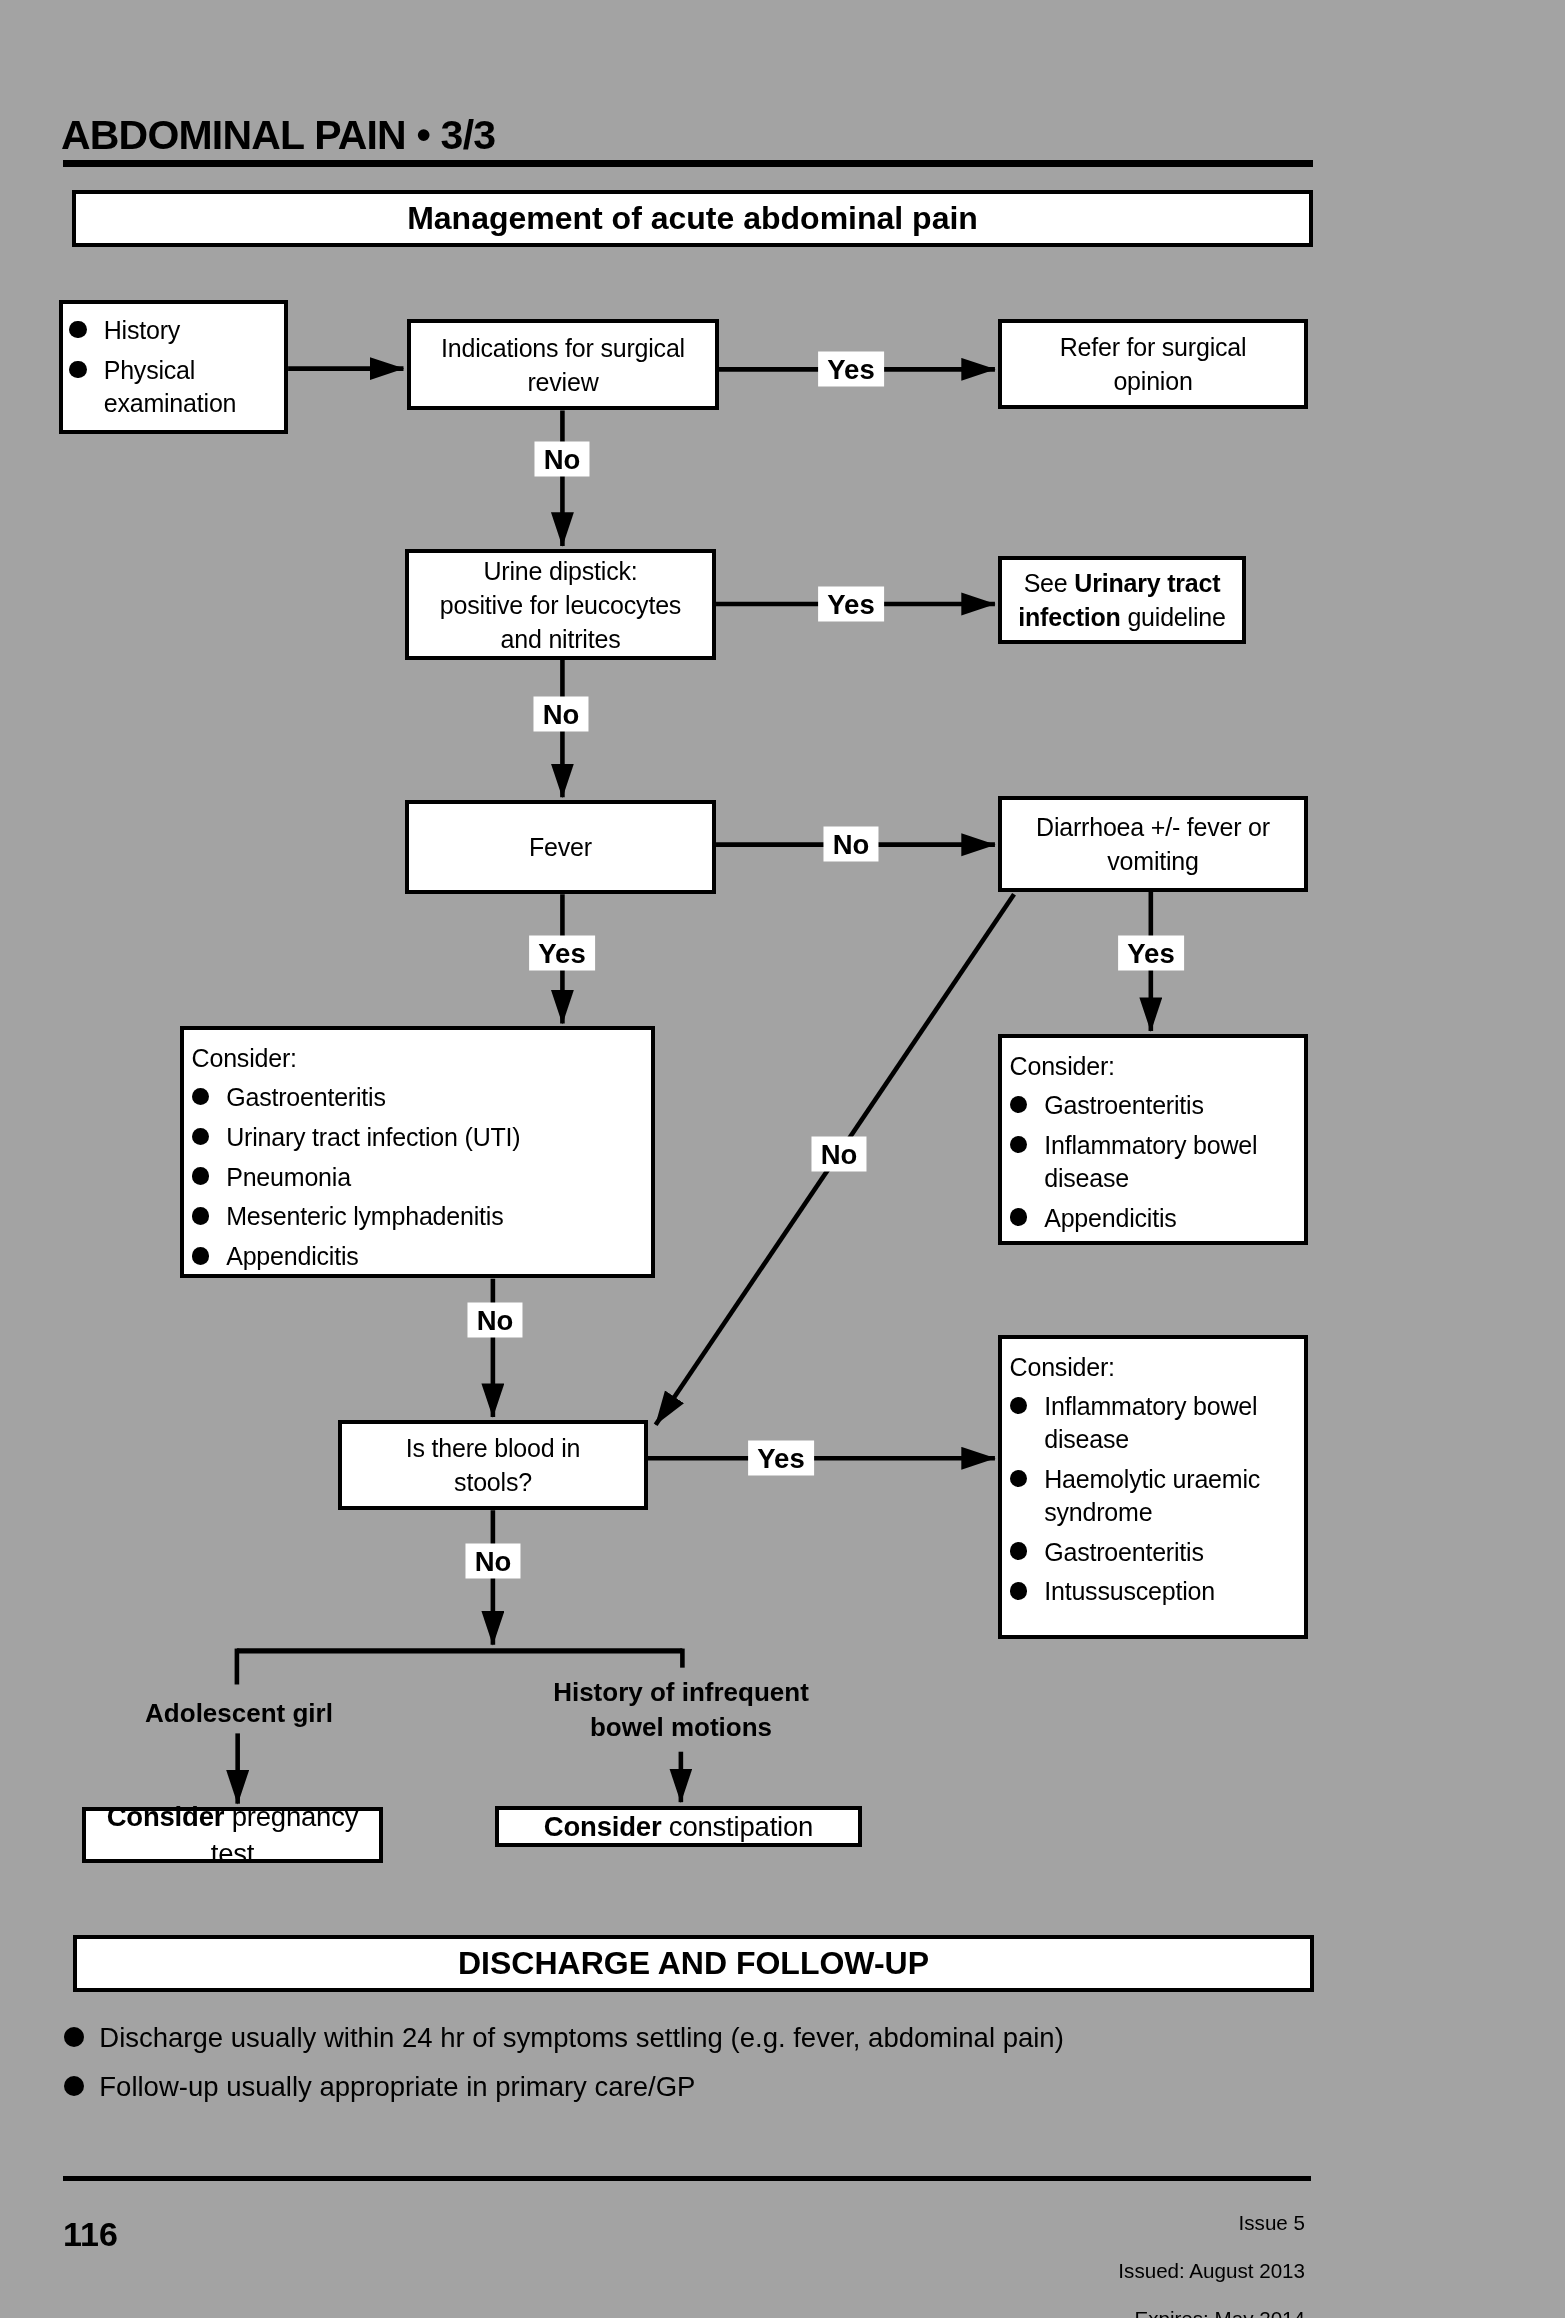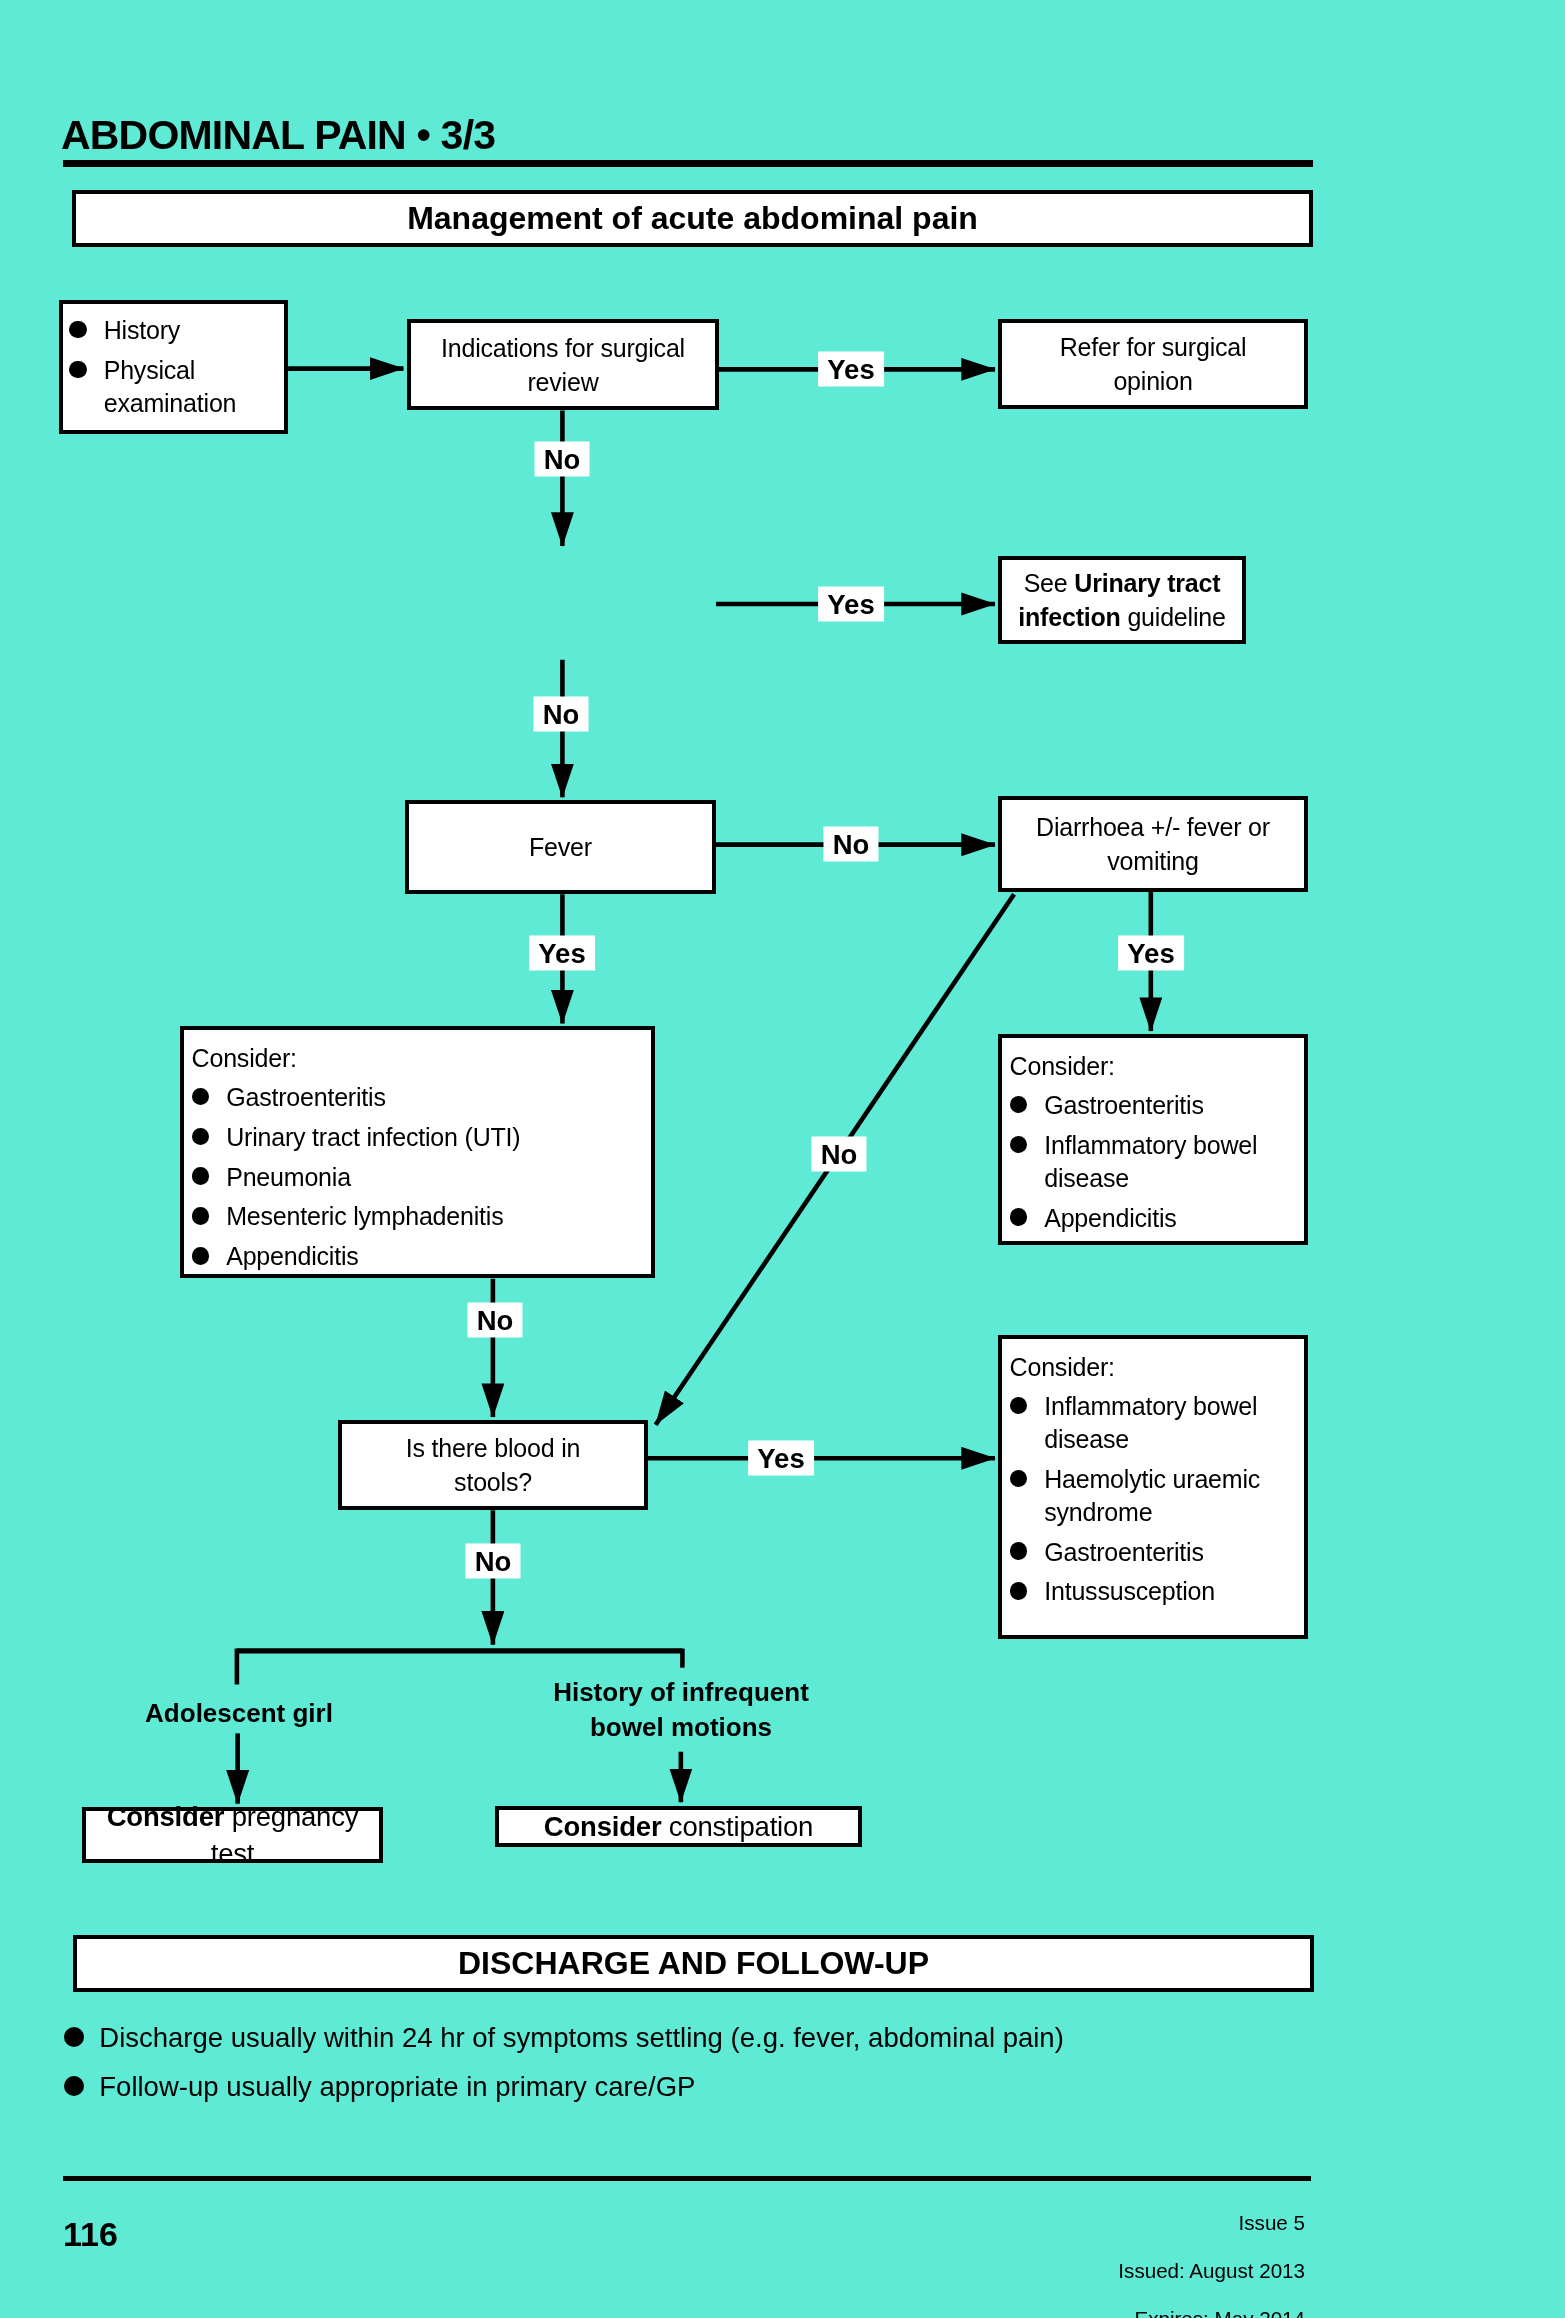--- a/index.html
+++ b/index.html
@@ -1,19 +1,19 @@
 <!DOCTYPE html>
 <html style="font-size:12.2px"><head>
 <meta charset="utf-8">
 <style>
   html,body{margin:0;padding:0;background:#888;}
   #page{
     position:relative;
     width:1565px;height:2319px;
-    background:#5eead4;
+    background:#a3a3a3;
     font-family:"Liberation Sans","DejaVu Sans",sans-serif;
     color:#000;
     overflow:hidden;
   }
   .abs{position:absolute;}
 
   
   #doc-title{
     left:61px;top:112px;
     font-size:41px;font-weight:bold;letter-spacing:-0.8px;
@@ -147,20 +147,25 @@
   <div class="abs fbox" style="left:407px;top:319px;width:312px;height:91px;">
     <span>Indications for surgical
 review</span>
   </div>
 
   <div class="abs fbox" style="left:998px;top:319px;width:310px;height:90px;">
     <span>Refer for surgical
 opinion</span>
   </div>
 
+  <div class="abs fbox" style="left:405px;top:549px;width:311px;height:111px;">
+    <span>Urine dipstick:
+positive for leucocytes
+and nitrites</span>
+  </div>
 
   <div class="abs fbox" style="left:998px;top:556px;width:248px;height:88px;">
     <span class="rich"><span>See </span><b>Urinary tract infection</b><span> guideline</span></span>
   </div>
 
   <div class="abs fbox" style="left:405px;top:800px;width:311px;height:94px;">
     <span>Fever</span>
   </div>
 
   <div class="abs fbox" style="left:998px;top:796px;width:310px;height:96px;">

